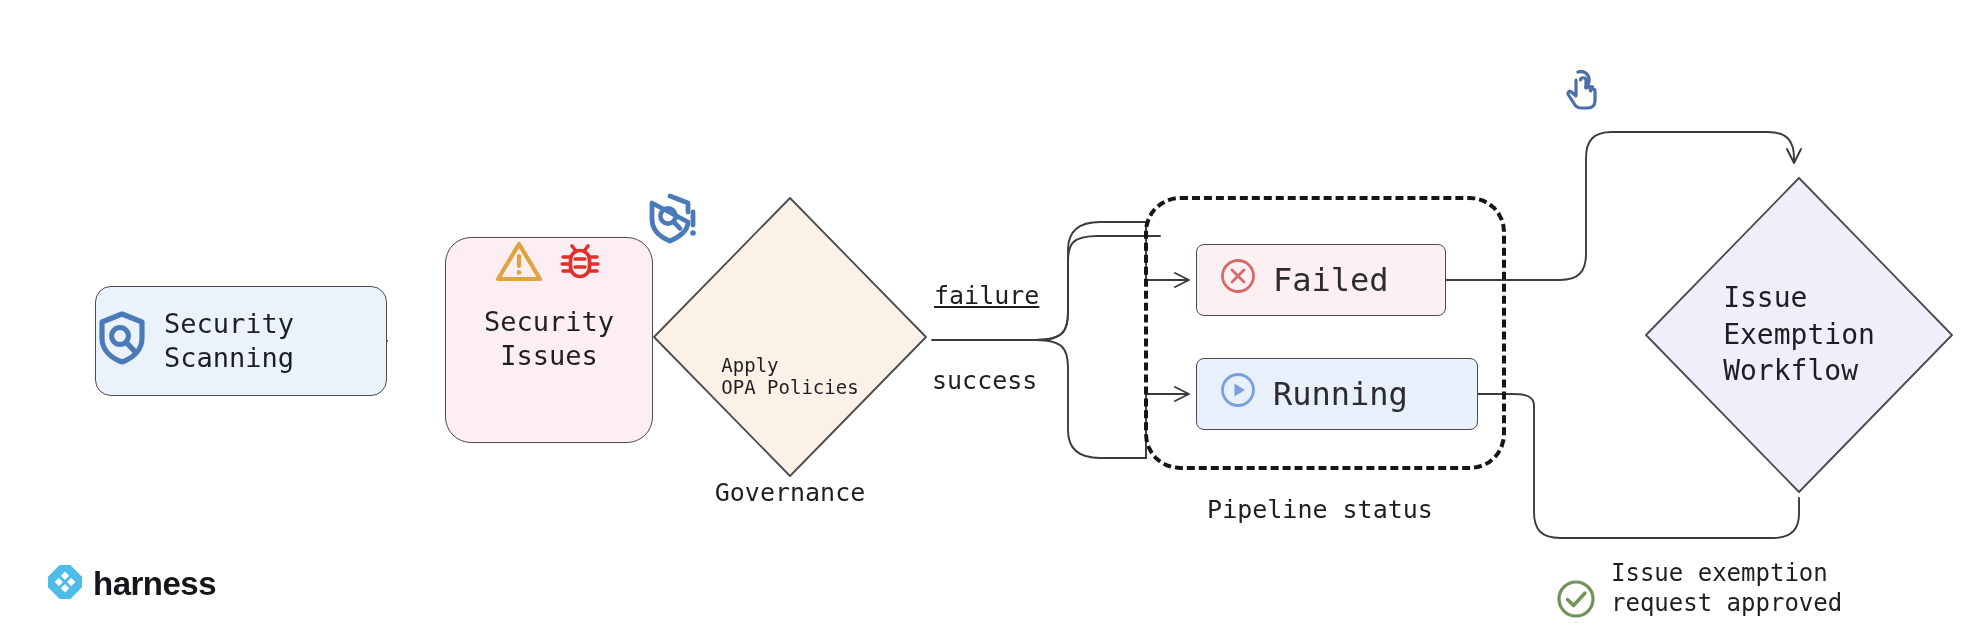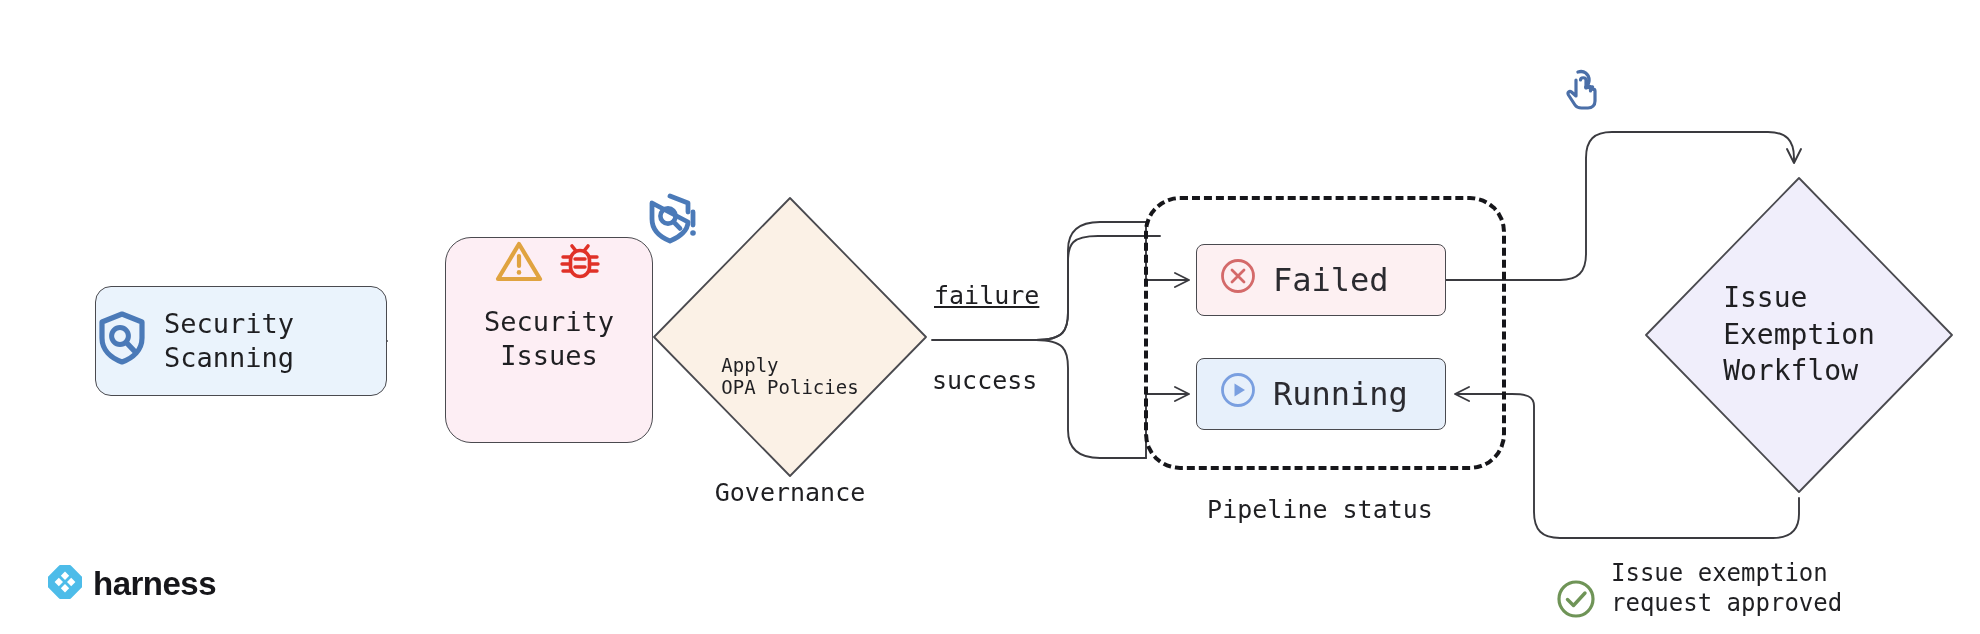--- a/index.html
+++ b/index.html
@@ -82,21 +82,21 @@
 
   
   .chip {
     position: absolute;
     display: flex; align-items: center; gap: 16px;
     border: 1.6px solid #4a4a4f; border-radius: 8px;
     padding: 12px 22px;
     font-size: 32px; color: #2b2b30;
   }
   #c-failed  { left: 1196px; top: 244px; width: 250px; height: 72px; background: #fdf0f2; }
-  #c-running { left: 1196px; top: 358px; width: 250px; height: 72px; background: #e7f0fb; }
+  #c-running { left: 1196px; top: 358px; width: 282px; height: 72px; background: #e7f0fb; }
 
   
   .annot {
     position: absolute; display: flex; align-items: center; gap: 14px;
     font-size: 24px; line-height: 1.27; white-space: pre-line;
   }
   #an-request  { left: 1562px; top: 36px; }
   #an-approved { left: 1555px; top: 548px; }
 
   

